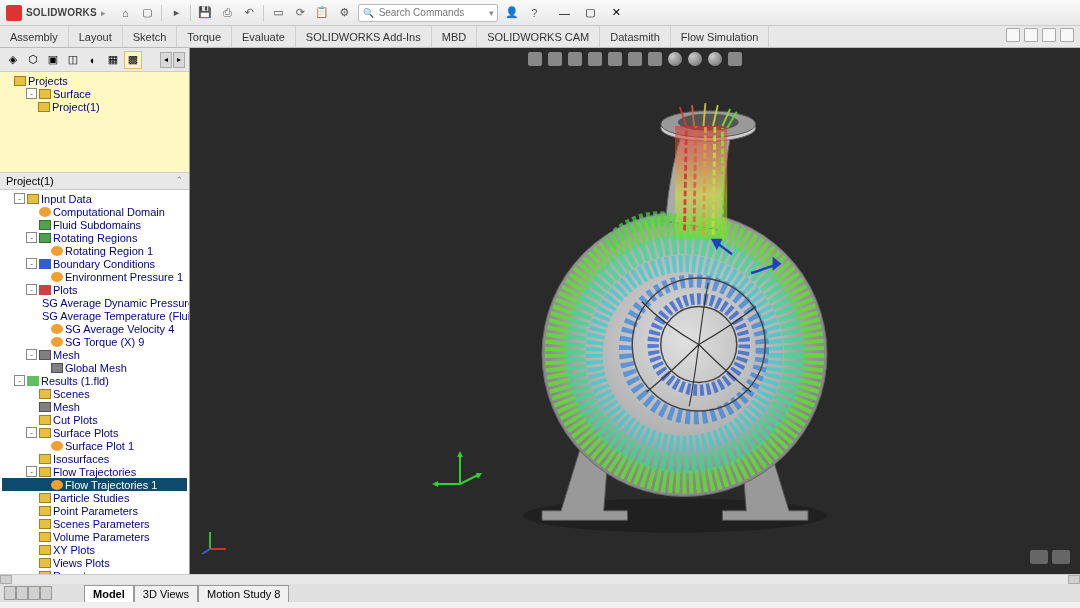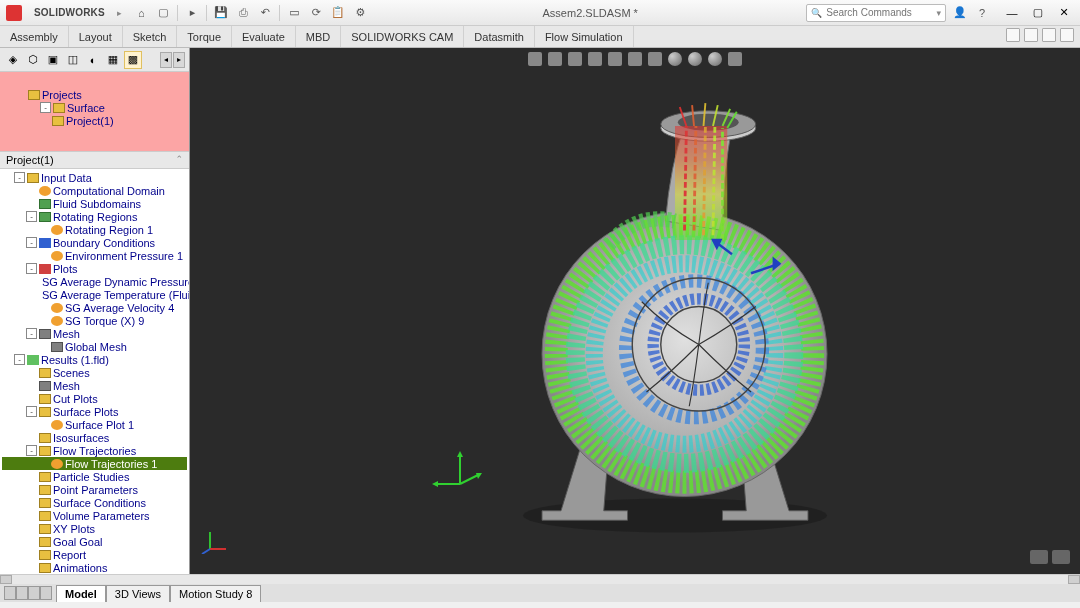--- a/index.html
+++ b/index.html
@@ -1,20 +1,20 @@
 <!DOCTYPE html>
 <html><head>
   <meta charset="utf-8">
   <style>
     * { margin: 0; padding: 0; box-sizing: border-box; font-family: "Segoe UI", Tahoma, sans-serif; font-size: 11px; }
     body { width: 1080px; height: 608px; background: #f0f0f0; overflow: hidden; position: relative; }
     
     
     .titlebar { height: 26px; background: linear-gradient(180deg, #fafafa 0%, #e8e8e8 100%); display: flex; align-items: center; border-bottom: 1px solid #ccc; }
-    .logo-area { display: flex; align-items: center; gap: 12px; padding: 0 6px; }
+    .logo-area { display: flex; align-items: center; gap: 4px; padding: 0 6px; }
     .logo-icon { width: 16px; height: 16px; background: #d33; border-radius: 2px; display: inline-block; }
     .brand { font-weight: 600; font-size: 10px; color: #444; letter-spacing: 0.2px; }
     .toolbar-btns { display: flex; gap: 6px; padding: 0 6px; align-items: center; }
     .tb-ico { width: 16px; height: 16px; display: inline-flex; align-items: center; justify-content: center; color: #555; cursor: pointer; }
     .tb-sep { width: 1px; height: 16px; background: #ccc; }
     .title-center { flex: 1; text-align: center; font-size: 11px; color: #555; }
     .search-cmd { width: 140px; height: 18px; border: 1px solid #bbb; border-radius: 2px; background: #fff; padding: 0 4px; display: flex; align-items: center; gap: 4px; }
     .search-cmd input { border: none; outline: none; width: 100%; font-size: 10px; }
     .win-btns { display: flex; gap: 2px; padding: 0 4px; }
     .win-btn { width: 24px; height: 18px; display: flex; align-items: center; justify-content: center; cursor: pointer; }
@@ -31,25 +31,25 @@
     
     .left-panel { width: 190px; background: #f5f5f5; border-right: 1px solid #999; display: flex; flex-direction: column; }
     .panel-toolbar { height: 24px; background: #e8e8e8; border-bottom: 1px solid #ccc; display: flex; align-items: center; gap: 2px; padding: 0 4px; }
     .panel-btn { width: 18px; height: 18px; display: flex; align-items: center; justify-content: center; cursor: pointer; border: 1px solid transparent; }
     .panel-btn.active { background: #fff3d0; border: 1px solid #e0c060; }
     .panel-spacer { flex: 1; }
     .panel-nav { display: flex; gap: 1px; }
     .nav-btn { width: 12px; height: 16px; background: #d8d8d8; border: 1px solid #aaa; cursor: pointer; display: flex; align-items: center; justify-content: center; font-size: 8px; }
     
     
-    .tree-top { height: 80px; background: #fca5a5; border-bottom: 1px solid #ccc; overflow: hidden; padding: 16px; }
+    .tree-top { height: 101px; background: #fef9c3; border-bottom: 1px solid #ccc; overflow: hidden; padding: 2px; }
     .tree-bottom { flex: 1; background: #fff; overflow-y: auto; overflow-x: auto; padding: 2px; position: relative; }
     .tree-header { background: #e8e8e8; padding: 2px 6px; font-size: 11px; border-bottom: 1px solid #ccc; display: flex; justify-content: space-between; }
     .tree-item { display: flex; align-items: center; height: 13px; font-size: 11px; color: #00008b; cursor: pointer; white-space: nowrap; }
-    .tree-item.selected { background: #4d7c0f; color: #fff; }
+    .tree-item.selected { background: #0c4a6e; color: #fff; }
     .tree-toggle { width: 11px; height: 11px; border: 1px solid #888; background: #fff; display: inline-flex; align-items: center; justify-content: center; font-size: 8px; line-height: 1; margin-right: 2px; cursor: pointer; color: #333; }
     .tree-toggle.blank { border: none; background: transparent; }
     .tree-ico { width: 12px; height: 10px; display: inline-block; margin-right: 2px; }
     .ico-doc { background: #e8c040; border: 1px solid #a08020; }
     .ico-star { background: #f0a030; border-radius: 50%; }
     .ico-cube { background: #50a050; border: 1px solid #307030; }
     .ico-flag { background: #3060d0; }
     .ico-wave { background: #d04040; }
     .ico-mesh { background: #808080; border: 1px solid #505050; }
     .ico-res { background: #60c060; }
@@ -80,21 +80,21 @@
     
     
     .bottom-area { height: 34px; display: flex; flex-direction: column; }
     .hscroll { height: 10px; background: #e8e8e8; display: flex; border-top: 1px solid #ccc; }
     .hscroll-btn { width: 12px; background: #d0d0d0; border: 1px solid #aaa; cursor: pointer; }
     .hscroll-track { flex: 1; }
     .bottom-tabs { height: 18px; display: flex; background: #e0e0e0; align-items: center; }
     .tab-nav { display: flex; padding: 0 4px; }
     .tab-nav-btn { width: 12px; height: 14px; background: #d0d0d0; border: 1px solid #999; cursor: pointer; }
     .btab { padding: 2px 8px; border: 1px solid #999; background: #f0f0f0; border-bottom: none; font-size: 11px; cursor: pointer; }
-    .btab.active { background: #fff; font-weight: 600; }
+    .btab.active { background: #fff; font-weight: 600; margin-left: 28px; }
     
     .chevron { color: #888; font-size: 9px; }
   </style>
 </head>
 <body>
 
 <div class="titlebar">
   <div class="logo-area">
     <span class="logo-icon"></span>
     <span class="brand">SOLIDWORKS</span>
@@ -108,21 +108,20 @@
     <span class="tb-sep"></span>
     <span class="tb-ico">💾</span>
     <span class="tb-ico">⎙</span>
     <span class="tb-ico">↶</span>
     <span class="tb-sep"></span>
     <span class="tb-ico">▭</span>
     <span class="tb-ico">⟳</span>
     <span class="tb-ico">📋</span>
     <span class="tb-ico">⚙</span>
   </div>
-  <div class="title-center">Assem2.SLDASM *</div>
   <div class="search-cmd">
     <span style="font-size:9px;">🔍</span>
     <input placeholder="Search Commands" style="">
     <span class="chevron">▾</span>
   </div>
   <div class="toolbar-btns">
     <span class="tb-ico">👤</span>
     <span class="tb-ico">?</span>
   </div>
   <div class="win-btns">
@@ -131,20 +130,21 @@
     <div class="win-btn">✕</div>
   </div>
 </div>
 
 <div class="ribbon">
   <div class="ribbon-tab">Assembly</div>
   <div class="ribbon-tab">Layout</div>
   <div class="ribbon-tab">Sketch</div>
   <div class="ribbon-tab">Torque</div>
   <div class="ribbon-tab">Evaluate</div>
+  <div class="ribbon-tab">SOLIDWORKS Add-Ins</div>
   <div class="ribbon-tab">MBD</div>
   <div class="ribbon-tab">SOLIDWORKS CAM</div>
   <div class="ribbon-tab">Datasmith</div>
   <div class="ribbon-tab">Flow Simulation</div>
   <div class="ribbon-icons">
     <div class="rib-ico"></div>
     <div class="rib-ico"></div>
     <div class="rib-ico"></div>
     <div class="rib-ico"></div>
   </div>
@@ -311,36 +311,36 @@
           <span>Particle Studies</span>
         </div>
         <div class="tree-item indent-2">
           <span class="tree-toggle blank"></span>
           <span class="tree-ico ico-doc"></span>
           <span>Point Parameters</span>
         </div>
         <div class="tree-item indent-2">
           <span class="tree-toggle blank"></span>
           <span class="tree-ico ico-doc"></span>
-          <span>Surface Conditions</span>
+          <span>Scenes Parameters</span>
         </div>
         <div class="tree-item indent-2">
           <span class="tree-toggle blank"></span>
           <span class="tree-ico ico-doc"></span>
           <span>Volume Parameters</span>
         </div>
         <div class="tree-item indent-2">
           <span class="tree-toggle blank"></span>
           <span class="tree-ico ico-doc"></span>
           <span>XY Plots</span>
         </div>
         <div class="tree-item indent-2">
           <span class="tree-toggle blank"></span>
           <span class="tree-ico ico-doc"></span>
-          <span>Goal Goal</span>
+          <span>Views Plots</span>
         </div>
         <div class="tree-item indent-2">
           <span class="tree-toggle blank"></span>
           <span class="tree-ico ico-doc"></span>
           <span>Report</span>
         </div>
         <div class="tree-item indent-2">
           <span class="tree-toggle blank"></span>
           <span class="tree-ico ico-doc"></span>
           <span>Animations</span>

